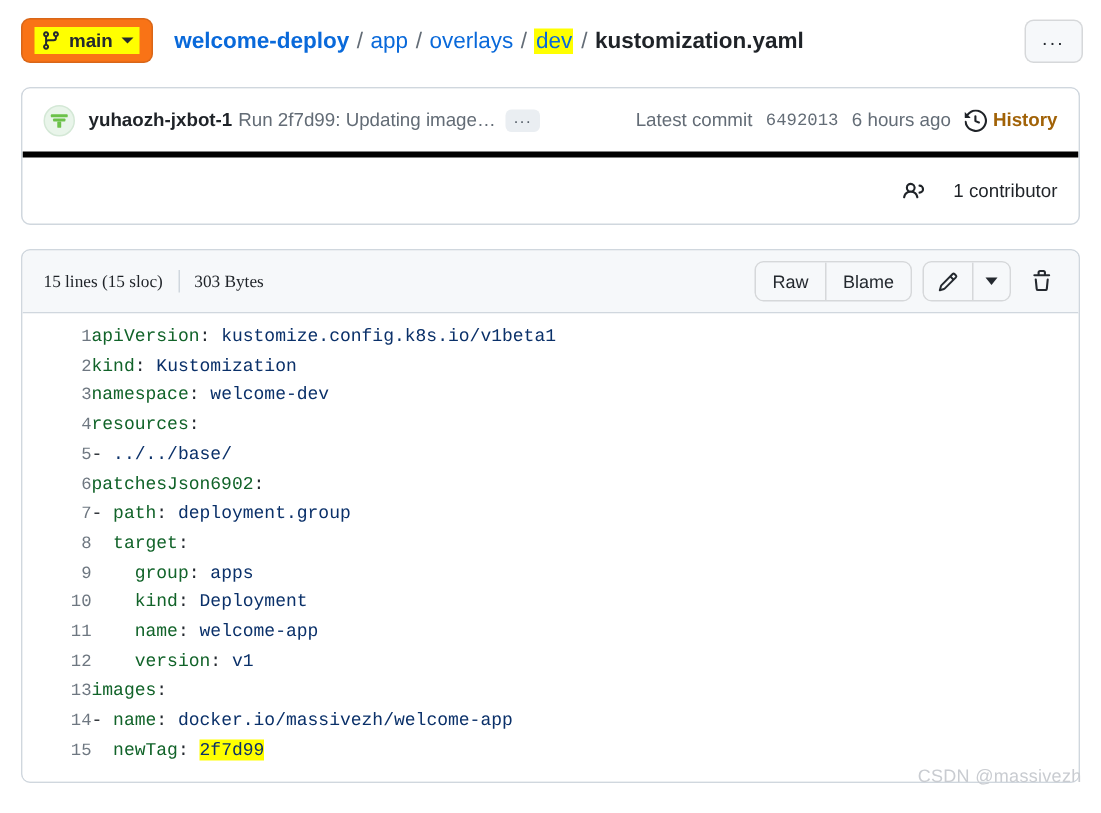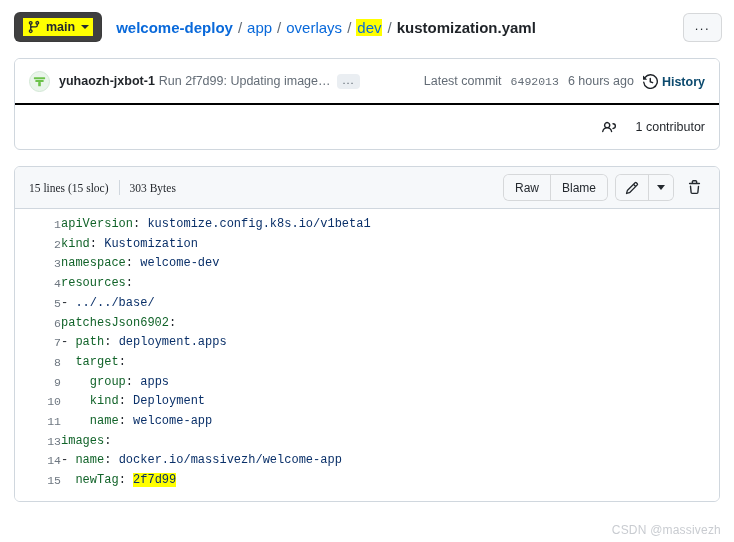--- a/index.html
+++ b/index.html
@@ -41,21 +41,21 @@
     cursor: pointer;
     display: inline-flex;
     align-items: center;
     justify-content: center;
     line-height: 1;
     padding: 0 11px;
     height: 29px;
     white-space: nowrap;
   }
   .btn-branch {
-    background: #404040;
+    background: #f97316;
     padding: 0 8px;
     height: 30px;
     gap: 5px;
     position: relative;
   }
   .branch-hl {
     background: #ffff00;
     display: inline-flex;
     align-items: center;
     gap: 5px;
@@ -113,21 +113,21 @@
     border-radius: 6px;
     background: #fff;
     overflow: hidden;
   }
   .commit-card { margin-top: 6px; }
   .commit-row {
     display: flex;
     align-items: center;
     padding: 9px 14px;
     background: #ffffff;
-    border-bottom: 2px solid #000000;
+    border-bottom: 4px solid #000000;
     height: 46px;
   }
   .avatar {
     width: 21px; height: 21px;
     border-radius: 50%;
     background: #e9f5ea;
     border: 1px solid #d4e8d6;
     flex: 0 0 auto;
     display: flex;
     align-items: center;
@@ -174,25 +174,25 @@
     font-size: 12.5px;
     color: #636c76;
   }
   .sha {
     font-family: "Liberation Mono", monospace;
     font-size: 11.5px;
     color: #636c76;
   }
   .history-link {
     display: inline-flex;
-    align-items: flex-end;
+    align-items: center;
     gap: 4px;
     font-size: 12.5px;
     font-weight: 700;
-    color: #0c4a6e;
+    color: #a16207;
     cursor: pointer;
     text-decoration: none;
   }
   .contrib-row {
     padding: 13px 14px;
     display: flex;
     align-items: center;
     gap: 19px;
     height: 44px;
     justify-content: flex-end;
@@ -304,21 +304,21 @@
   }
   .k { color: #116329; }
   .v { color: #0a3069; }
   .p { color: #24292f; }
   .hl { background: #ffff00; }
 
   
   .watermark {
     position: absolute;
     right: 13px;
-    bottom: 5px;
+    bottom: 18px;
     font-size: 12px;
     color: #c9ccd1;
     font-family: "Liberation Sans", sans-serif;
     user-select: none;
     letter-spacing: 0.2px;
   }
 </style>
 </head>
 <body>
 
@@ -452,37 +452,41 @@
             <tr>
               <td class="ln">5</td>
               <td class="lc"><span class="p">- </span><span class="v">../../base/</span></td>
             </tr>
             <tr>
               <td class="ln">6</td>
               <td class="lc"><span class="k">patchesJson6902</span><span class="p">:</span></td>
             </tr>
             <tr>
               <td class="ln">7</td>
-              <td class="lc"><span class="p">- </span><span class="k">path</span><span class="p">: </span><span class="v">deployment.apps</span></td>
+              <td class="lc"><span class="p">- </span><span class="k">path</span><span class="p">: </span><span class="v">deployment.group</span></td>
             </tr>
             <tr>
               <td class="ln">8</td>
               <td class="lc"><span class="p">  </span><span class="k">target</span><span class="p">:</span></td>
             </tr>
             <tr>
               <td class="ln">9</td>
               <td class="lc"><span class="p">    </span><span class="k">group</span><span class="p">: </span><span class="v">apps</span></td>
             </tr>
             <tr>
               <td class="ln">10</td>
               <td class="lc"><span class="p">    </span><span class="k">kind</span><span class="p">: </span><span class="v">Deployment</span></td>
             </tr>
             <tr>
               <td class="ln">11</td>
               <td class="lc"><span class="p">    </span><span class="k">name</span><span class="p">: </span><span class="v">welcome-app</span></td>
+            </tr>
+            <tr>
+              <td class="ln">12</td>
+              <td class="lc"><span class="p">    </span><span class="k">version</span><span class="p">: </span><span class="v">v1</span></td>
             </tr>
             <tr>
               <td class="ln">13</td>
               <td class="lc"><span class="k">images</span><span class="p">:</span></td>
             </tr>
             <tr>
               <td class="ln">14</td>
               <td class="lc"><span class="p">- </span><span class="k">name</span><span class="p">: </span><span class="v">docker.io/massivezh/welcome-app</span></td>
             </tr>
             <tr>

